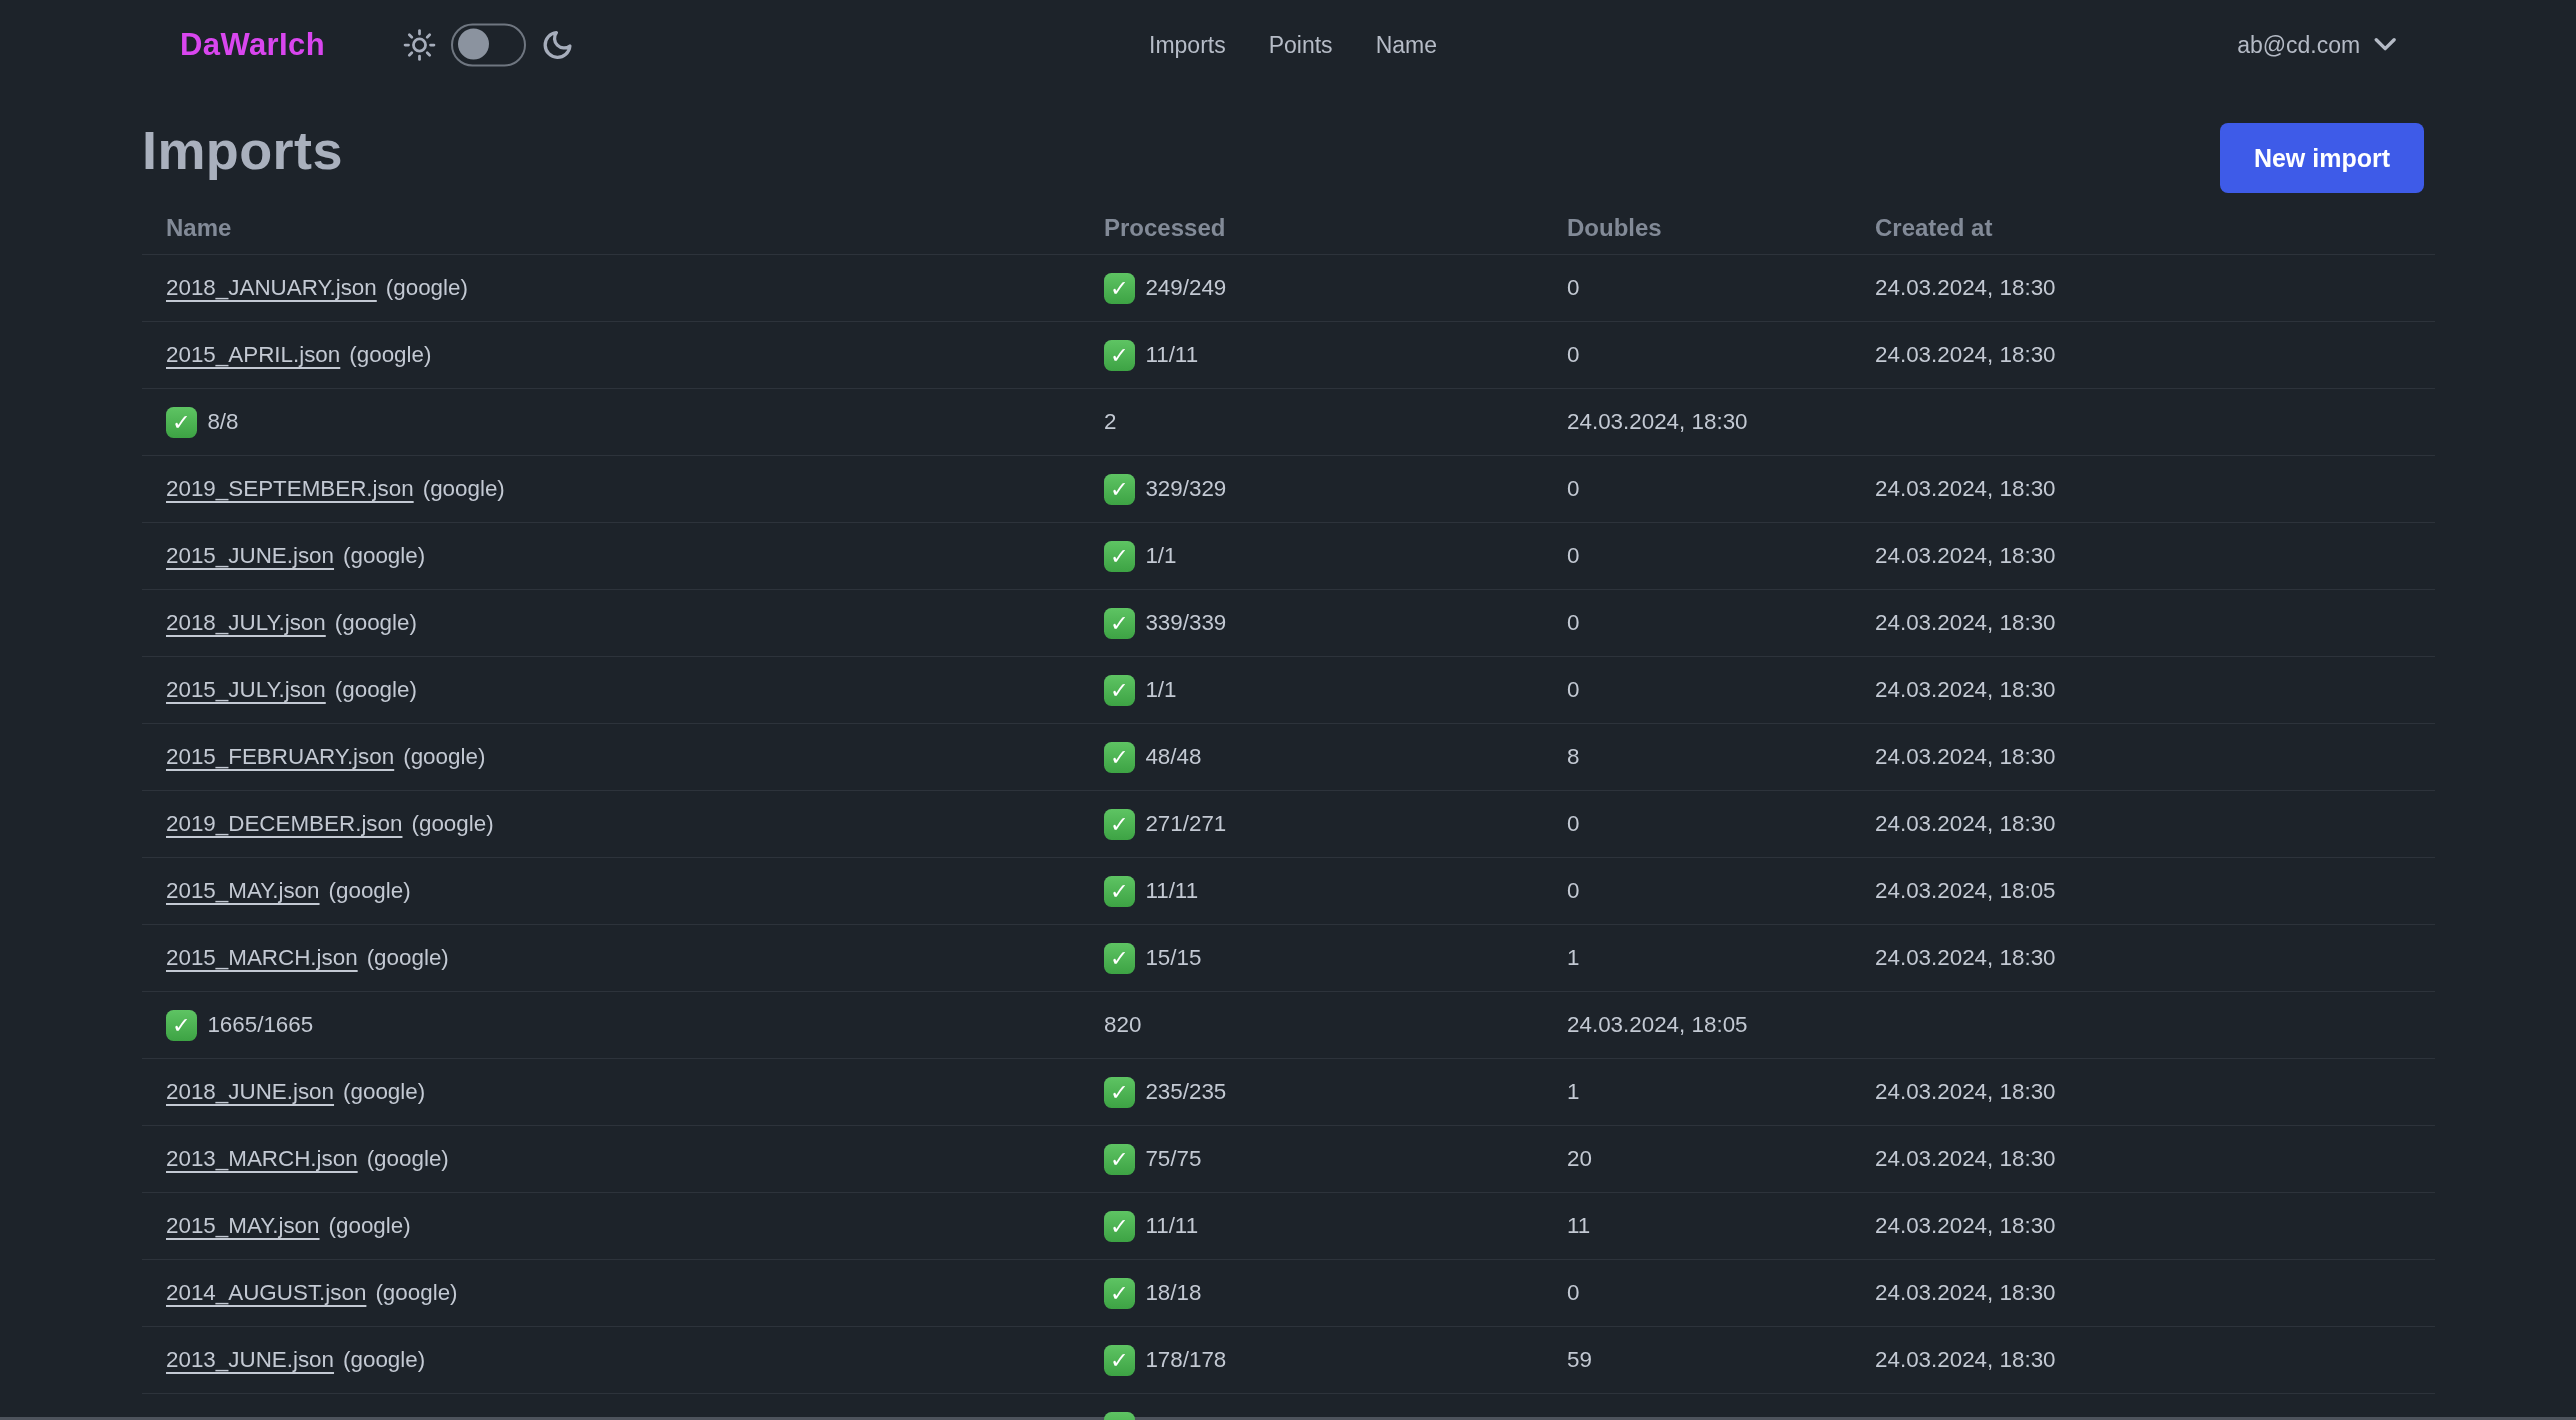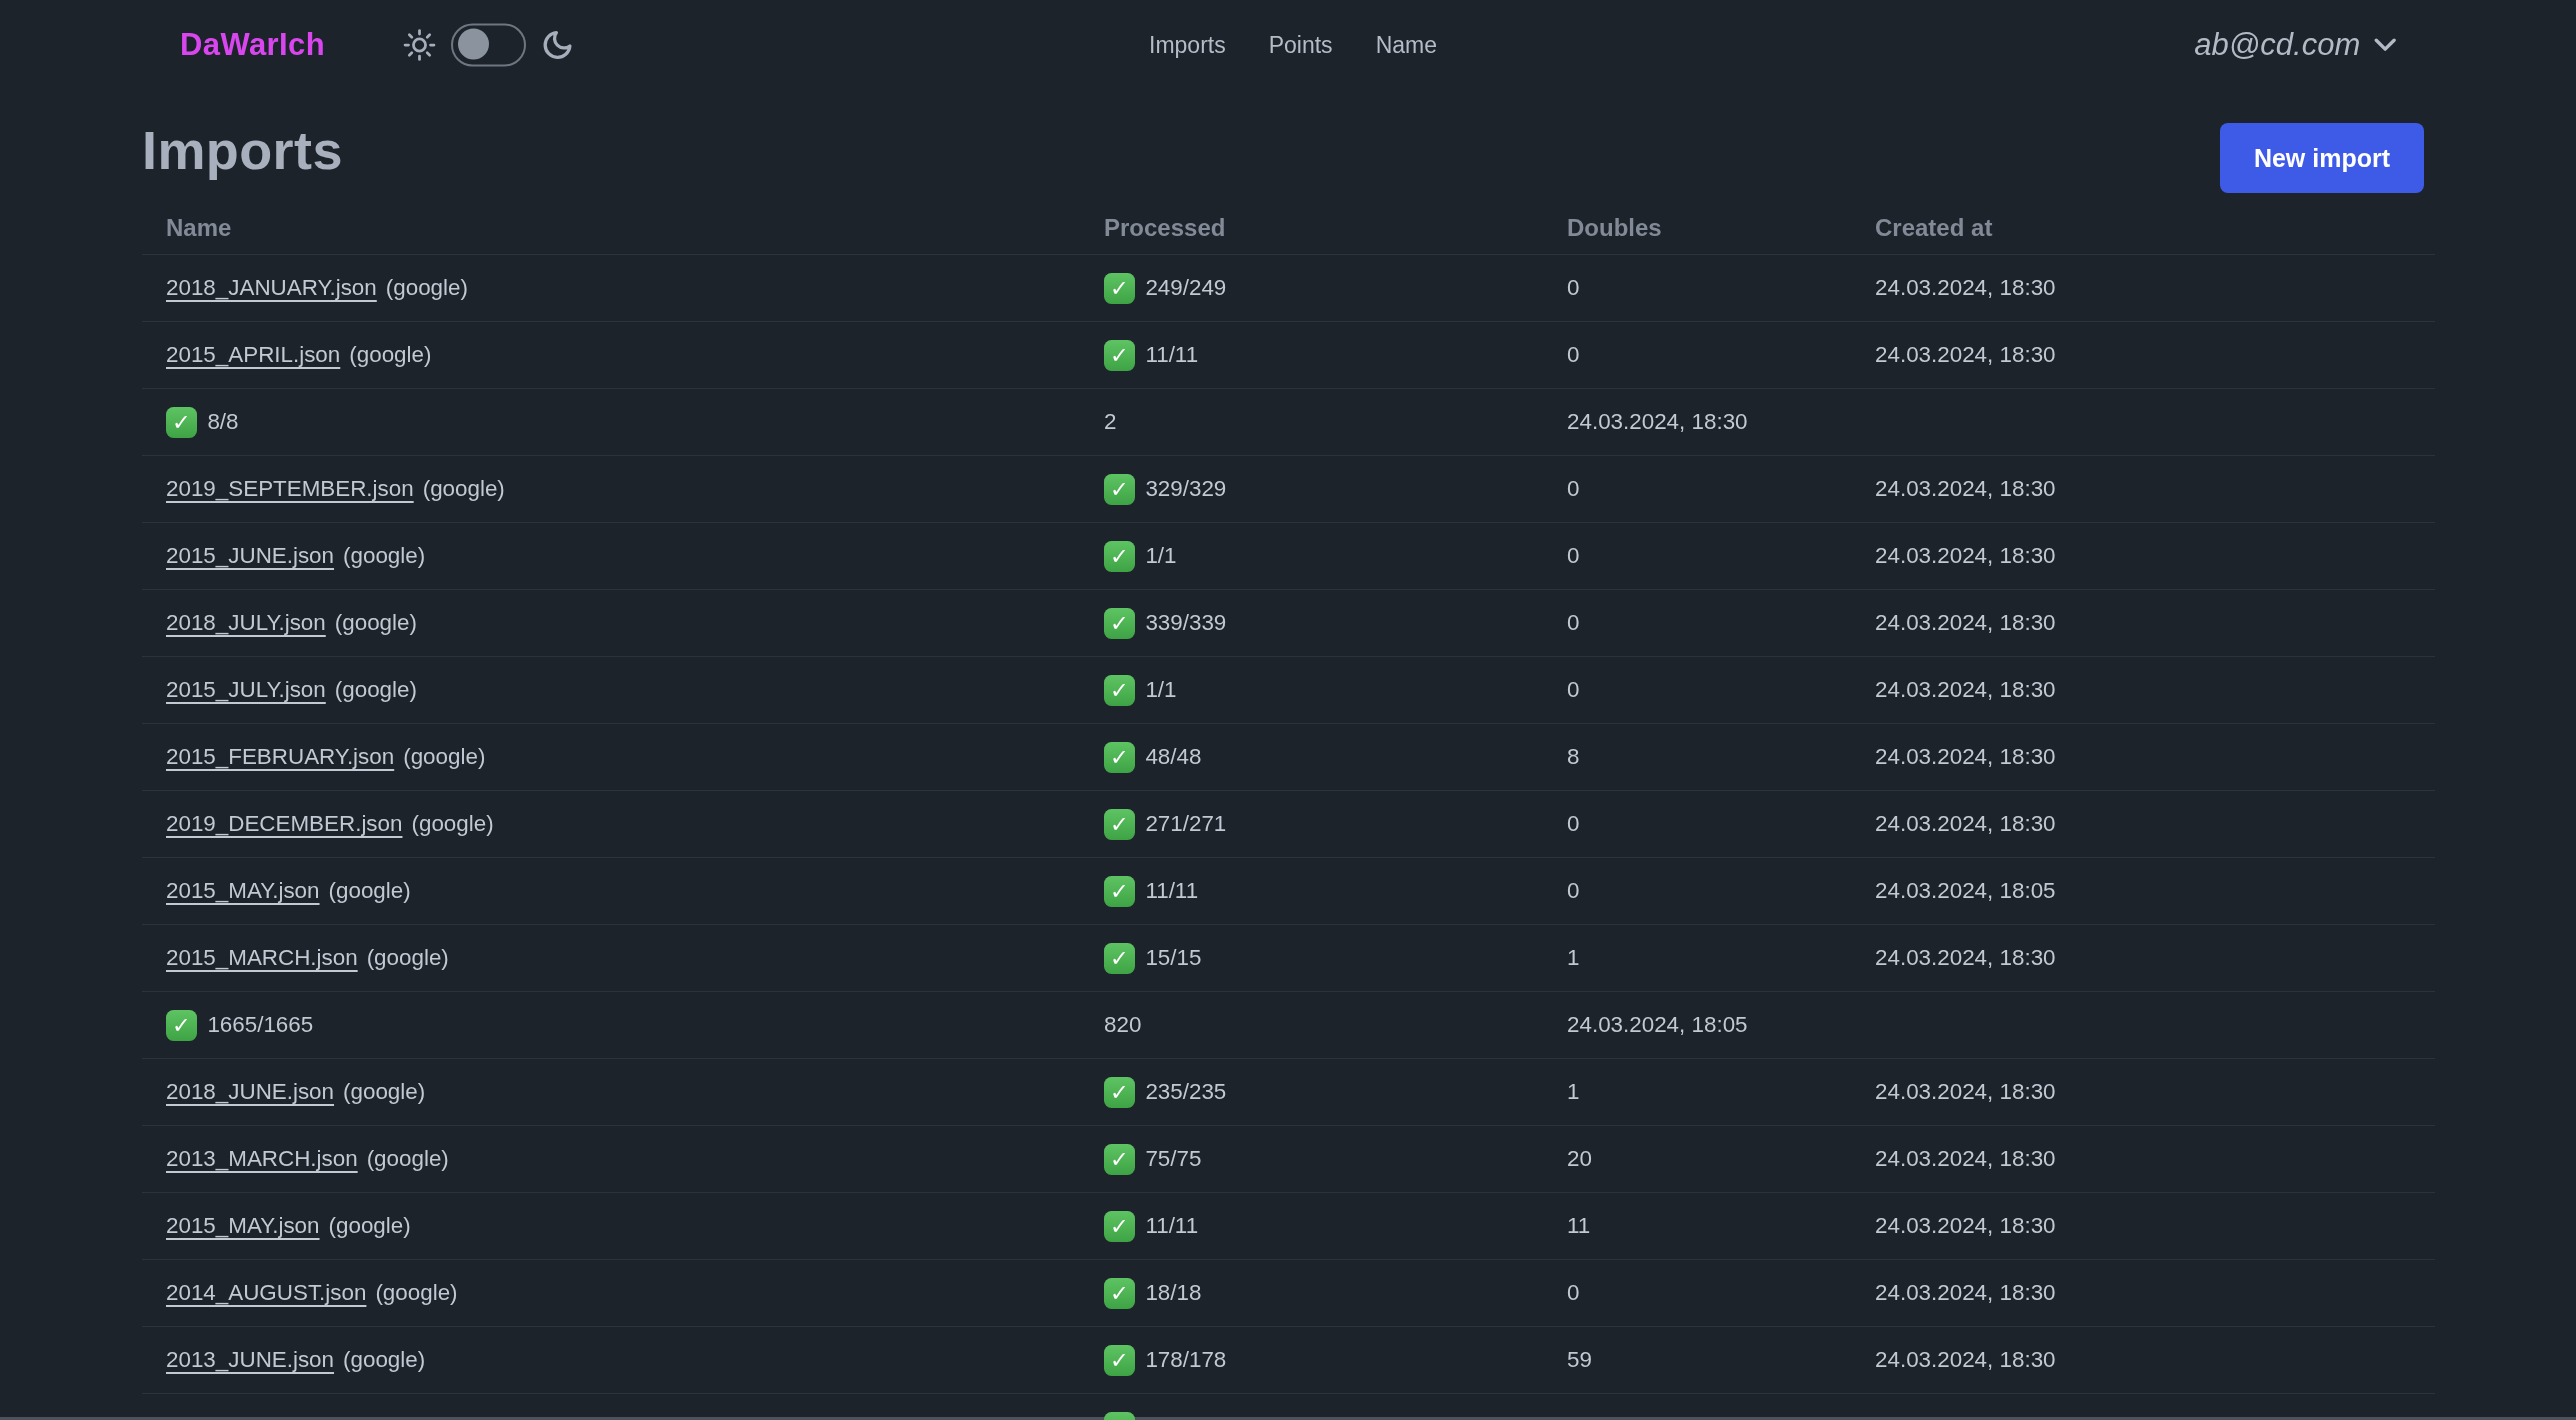--- a/index.html
+++ b/index.html
@@ -35,21 +35,21 @@
     position:absolute;left:1149px;top:50%;transform:translateY(-50%);
     display:flex;align-items:center;gap:43px;
   }
   .nav-links a{
     color:#b6bcc7;font-size:23px;text-decoration:none;cursor:pointer;
   }
   .user-menu{
     position:absolute;right:180px;top:50%;transform:translateY(-50%);
     display:flex;align-items:center;gap:13.4px;cursor:pointer;
   }
-  .user-menu .email{color:#b4bac5;font-size:31px;font-style:italic;}
+  .user-menu .email{color:#b4bac5;font-size:23px;}
   
   .page-title{
     position:absolute;left:142px;top:119px;
     font-size:54px;font-weight:700;color:#a9b0bd;margin:0;letter-spacing:0.4px;
   }
   .new-import-btn{
     position:absolute;right:152px;top:123px;height:70px;
     background:#3e5be8;color:#ffffff;border:none;border-radius:8px;
     font-size:25px;font-weight:600;padding:0 34px;cursor:pointer;
     font-family:"Liberation Sans","DejaVu Sans",sans-serif;

